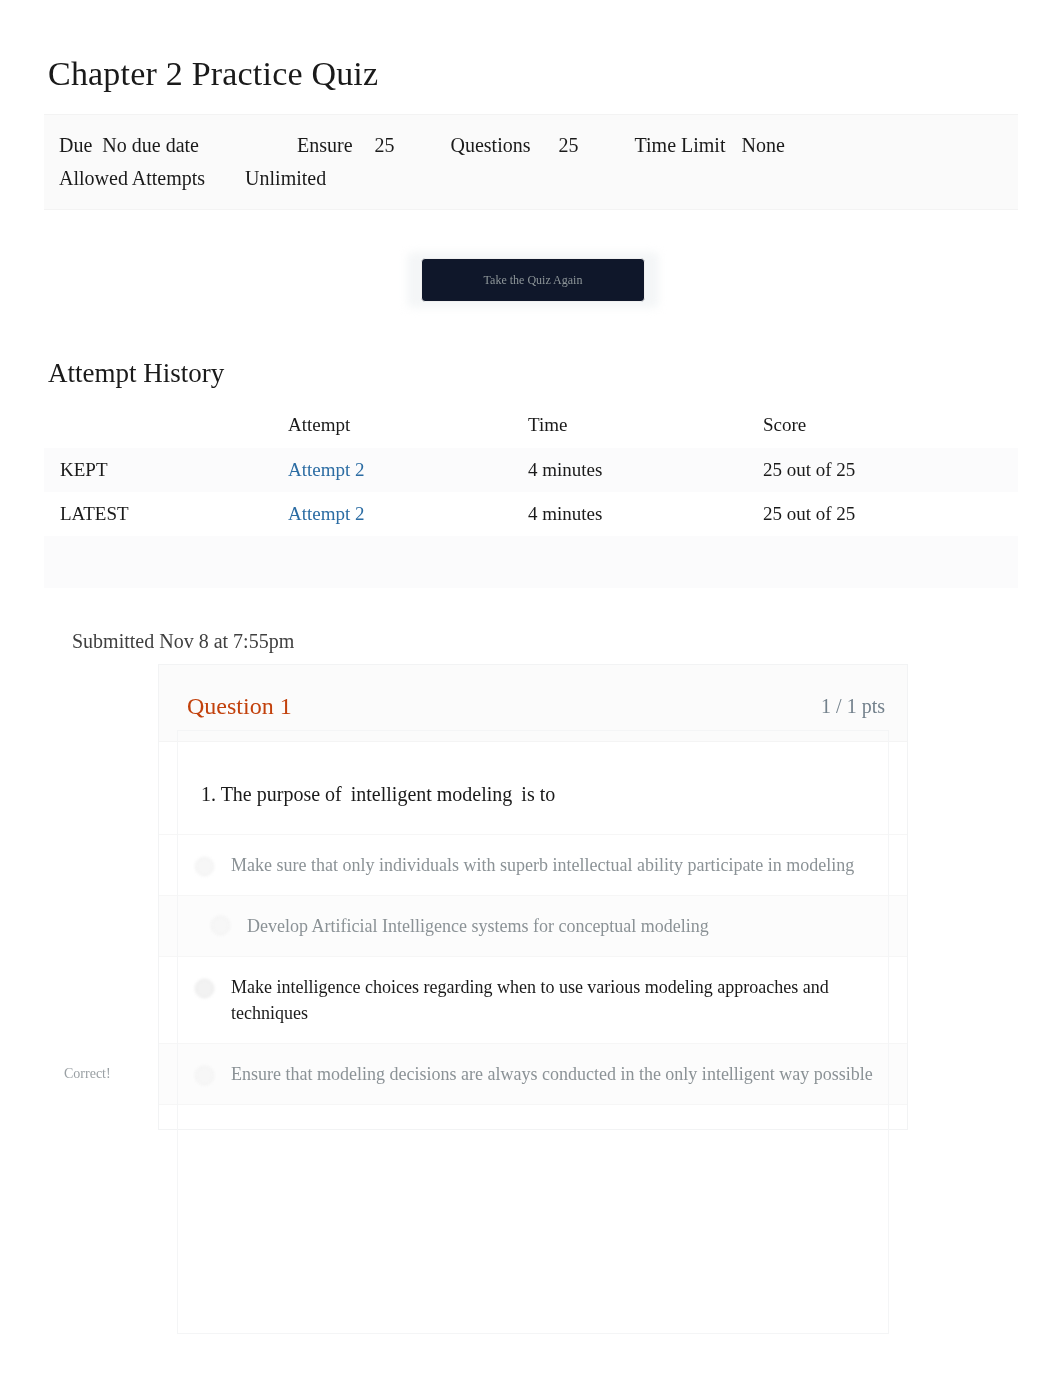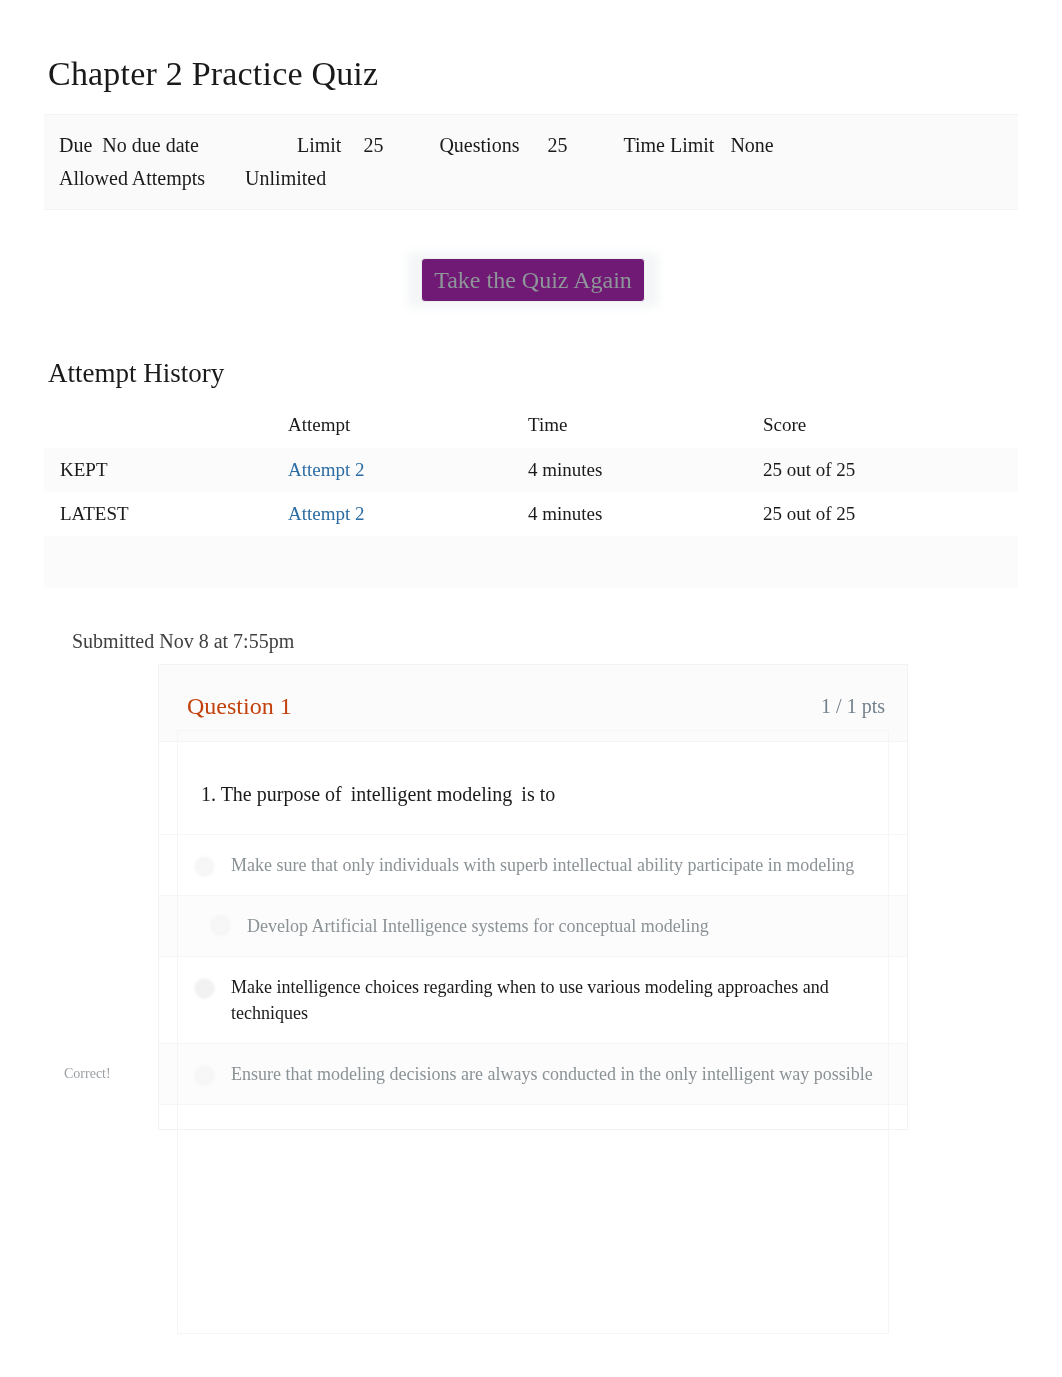--- a/index.html
+++ b/index.html
@@ -78,24 +78,24 @@
     border-radius: 6px;
     background: #f4f6f7;
     filter: blur(4px);
   }
   .btn-take-quiz {
     position: absolute;
     left: 14px; top: 6px;
     width: 224px; height: 44px;
     border: 1px solid #efefef;
     border-radius: 4px;
-    background: #701a75;
+    background: #0f172a;
     color: #8e9699;
     font-family: "Liberation Serif", "DejaVu Serif", serif;
-    font-size: 24px;
+    font-size: 12px;
     line-height: 42px;
     text-align: center;
     cursor: pointer;
     padding: 0;
     box-sizing: border-box;
     filter: blur(0.6px);
   }
 
   
   .section-title {
@@ -259,21 +259,21 @@
     pointer-events: none;
   }
 </style>
 </head>
 <body>
 
 <h1 class="page-title">Chapter 2 Practice Quiz</h1>
 
 <div class="meta-bar">
   <div class="meta-line meta-row1">
-    <span class="meta-label">Due</span><span class="meta-value sp-due-val">No due date</span><span class="meta-label sp-points-lbl">Limit</span><span class="meta-value sp-points-val">25</span><span class="meta-label sp-quest-lbl">Questions</span><span class="meta-value sp-quest-val">25</span><span class="meta-label sp-time-lbl">Time Limit</span><span class="meta-value sp-time-val">None</span>
+    <span class="meta-label">Due</span><span class="meta-value sp-due-val">No due date</span><span class="meta-label sp-points-lbl">Ensure</span><span class="meta-value sp-points-val">25</span><span class="meta-label sp-quest-lbl">Questions</span><span class="meta-value sp-quest-val">25</span><span class="meta-label sp-time-lbl">Time Limit</span><span class="meta-value sp-time-val">None</span>
   </div>
   <div class="meta-line meta-row2">
     <span class="meta-label">Allowed Attempts</span><span class="meta-value sp-att-val">Unlimited</span>
   </div>
 </div>
 
 <div class="btn-wrap">
   <div class="btn-halo"></div>
   <button class="btn-take-quiz">Take the Quiz Again</button>
 </div>

